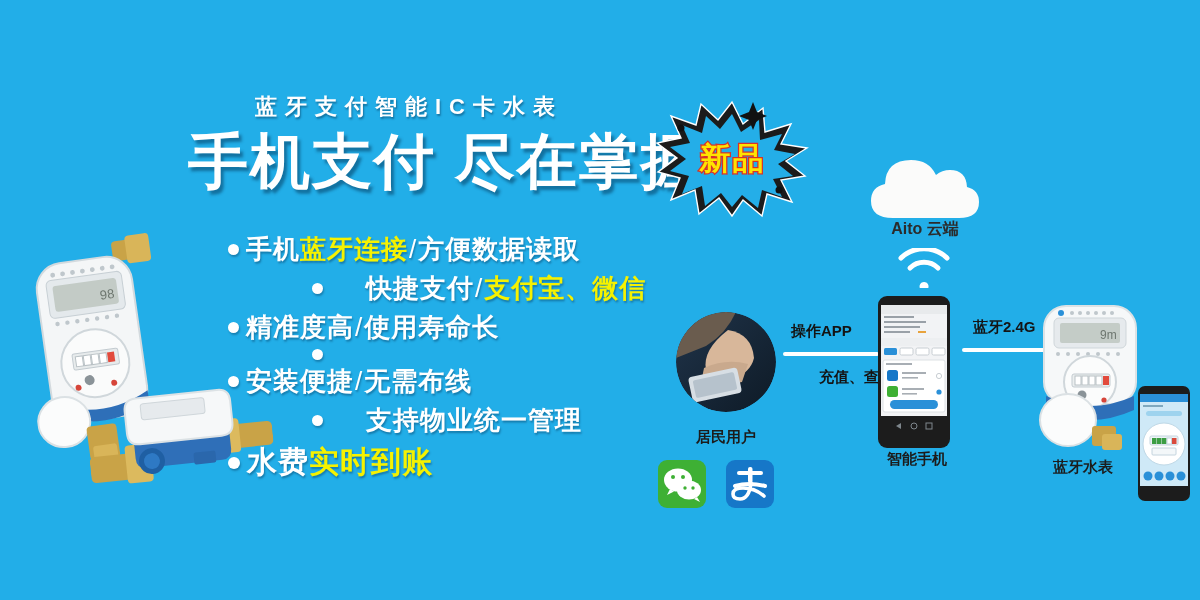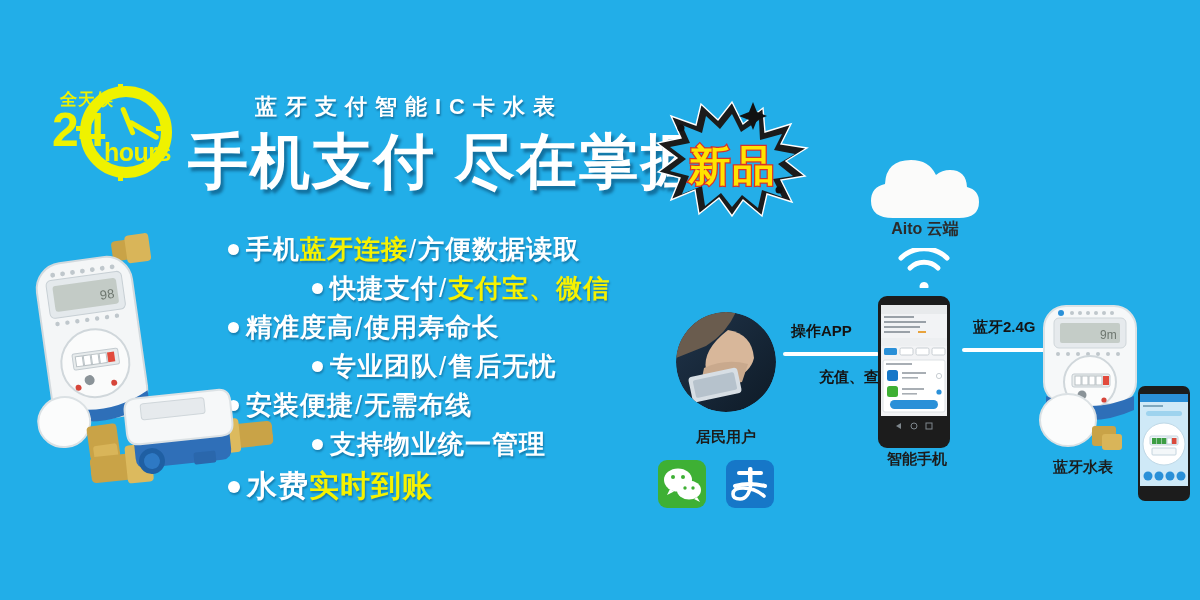--- a/index.html
+++ b/index.html
@@ -57,29 +57,29 @@
     color:#FFFFFF; font-size:60px; font-weight:bold; letter-spacing:2px;
     text-shadow:3px 4px 3px rgba(0,45,80,.48);
     white-space:nowrap;
   }
 
   
   .burst { position:absolute; left:655px; top:98px; width:155px; height:120px; }
   .burst svg { position:absolute; inset:0; }
   .burst .burst-label {
     position:absolute; left:0; top:40px; width:155px; text-align:center;
-    font-size:42px; font-weight:bold; color:#FFE400;
+    font-size:31px; font-weight:bold; color:#FFE400;
     -webkit-text-stroke:2.5px #D9302A; paint-order:stroke fill;
     letter-spacing:2px; z-index:4;
   }
 
   
   .bullets { position:absolute; left:228px; top:232px; width:470px; }
   .bline { display:flex; align-items:center; white-space:nowrap; margin-bottom:4px; }
-  .bline.indent { padding-left:84px; }
+  .bline.indent { padding-left:84px;gap:36px; }
   .dot {
     width:11px; height:11px; border-radius:50%; background:#FFFFFF;
     margin-right:7px; flex:none;
     box-shadow:1px 2px 2px rgba(0,45,80,.35);
   }
   .btext {
     color:#FFFFFF; font-size:26px; font-weight:bold; letter-spacing:1px;
     text-shadow:1px 2px 2px rgba(0,45,80,.40);
   }
   .btext .hl { color:#F6F200; }
@@ -130,30 +130,20 @@
   .payicon { width:48px; height:48px; border-radius:9px; position:relative; }
   .pi-wechat { background:#3EB034; }
   .pi-alipay { background:#1677C8; }
   .payicon svg { position:absolute; inset:0; }
 </style>
 </head>
 <body>
 
 <div class="banner">
 
-  <div class="badge24">
-    <div class="clock"></div>
-    <div class="tick t-top"></div>
-    <div class="tick t-bot"></div>
-    <div class="tick t-left"></div>
-    <div class="tick t-right"></div>
-    <div class="qth">全天候</div>
-    <div class="num">24</div>
-    <div class="hrs">hours</div>
-  </div>
 
   <div class="subtitle">蓝牙支付智能IC卡水表</div>
   <div class="title">手机支付 尽在掌握</div>
 
   <div class="burst">
     <svg viewBox="0 0 155 120">
       <path d="M77 4 L88 26 L108 10 L110 34 L136 26 L126 46 L152 50 L131 63 L150 78 L126 82 L137 104
                L112 96 L107 118 L88 102 L77 118 L64 100 L44 116 L40 92 L16 102 L25 80 L3 74 L22 60
                L2 45 L26 40 L16 18 L41 27 L46 6 L63 22 Z" fill="#1b1b1b" stroke="#ffffff" stroke-width="1.4"></path>
       <path d="M77 16 L86 34 L104 22 L105 42 L127 36 L119 52 L140 56 L123 66 L138 78 L118 81 L127 99
@@ -174,21 +164,20 @@
       <div class="bline indent">
         <span class="dot"></span>
         <span class="btext"><span>快捷支付</span><span class="sl">/</span><span class="hl">支付宝、微信</span></span>
       </div>
       <div class="bline">
         <span class="dot"></span>
         <span class="btext"><span>精准度高</span><span class="sl">/</span><span>使用寿命长</span></span>
       </div>
       <div class="bline indent">
         <span class="dot"></span>
-        <span class="btext"><span>专业团队</span><span class="sl">/</span><span>售后无忧</span></span>
       </div>
       <div class="bline">
         <span class="dot"></span>
         <span class="btext"><span>安装便捷</span><span class="sl">/</span><span>无需布线</span></span>
       </div>
       <div class="bline indent">
         <span class="dot"></span>
         <span class="btext"><span>支持物业统一管理</span></span>
       </div>
       <div class="bline big">

